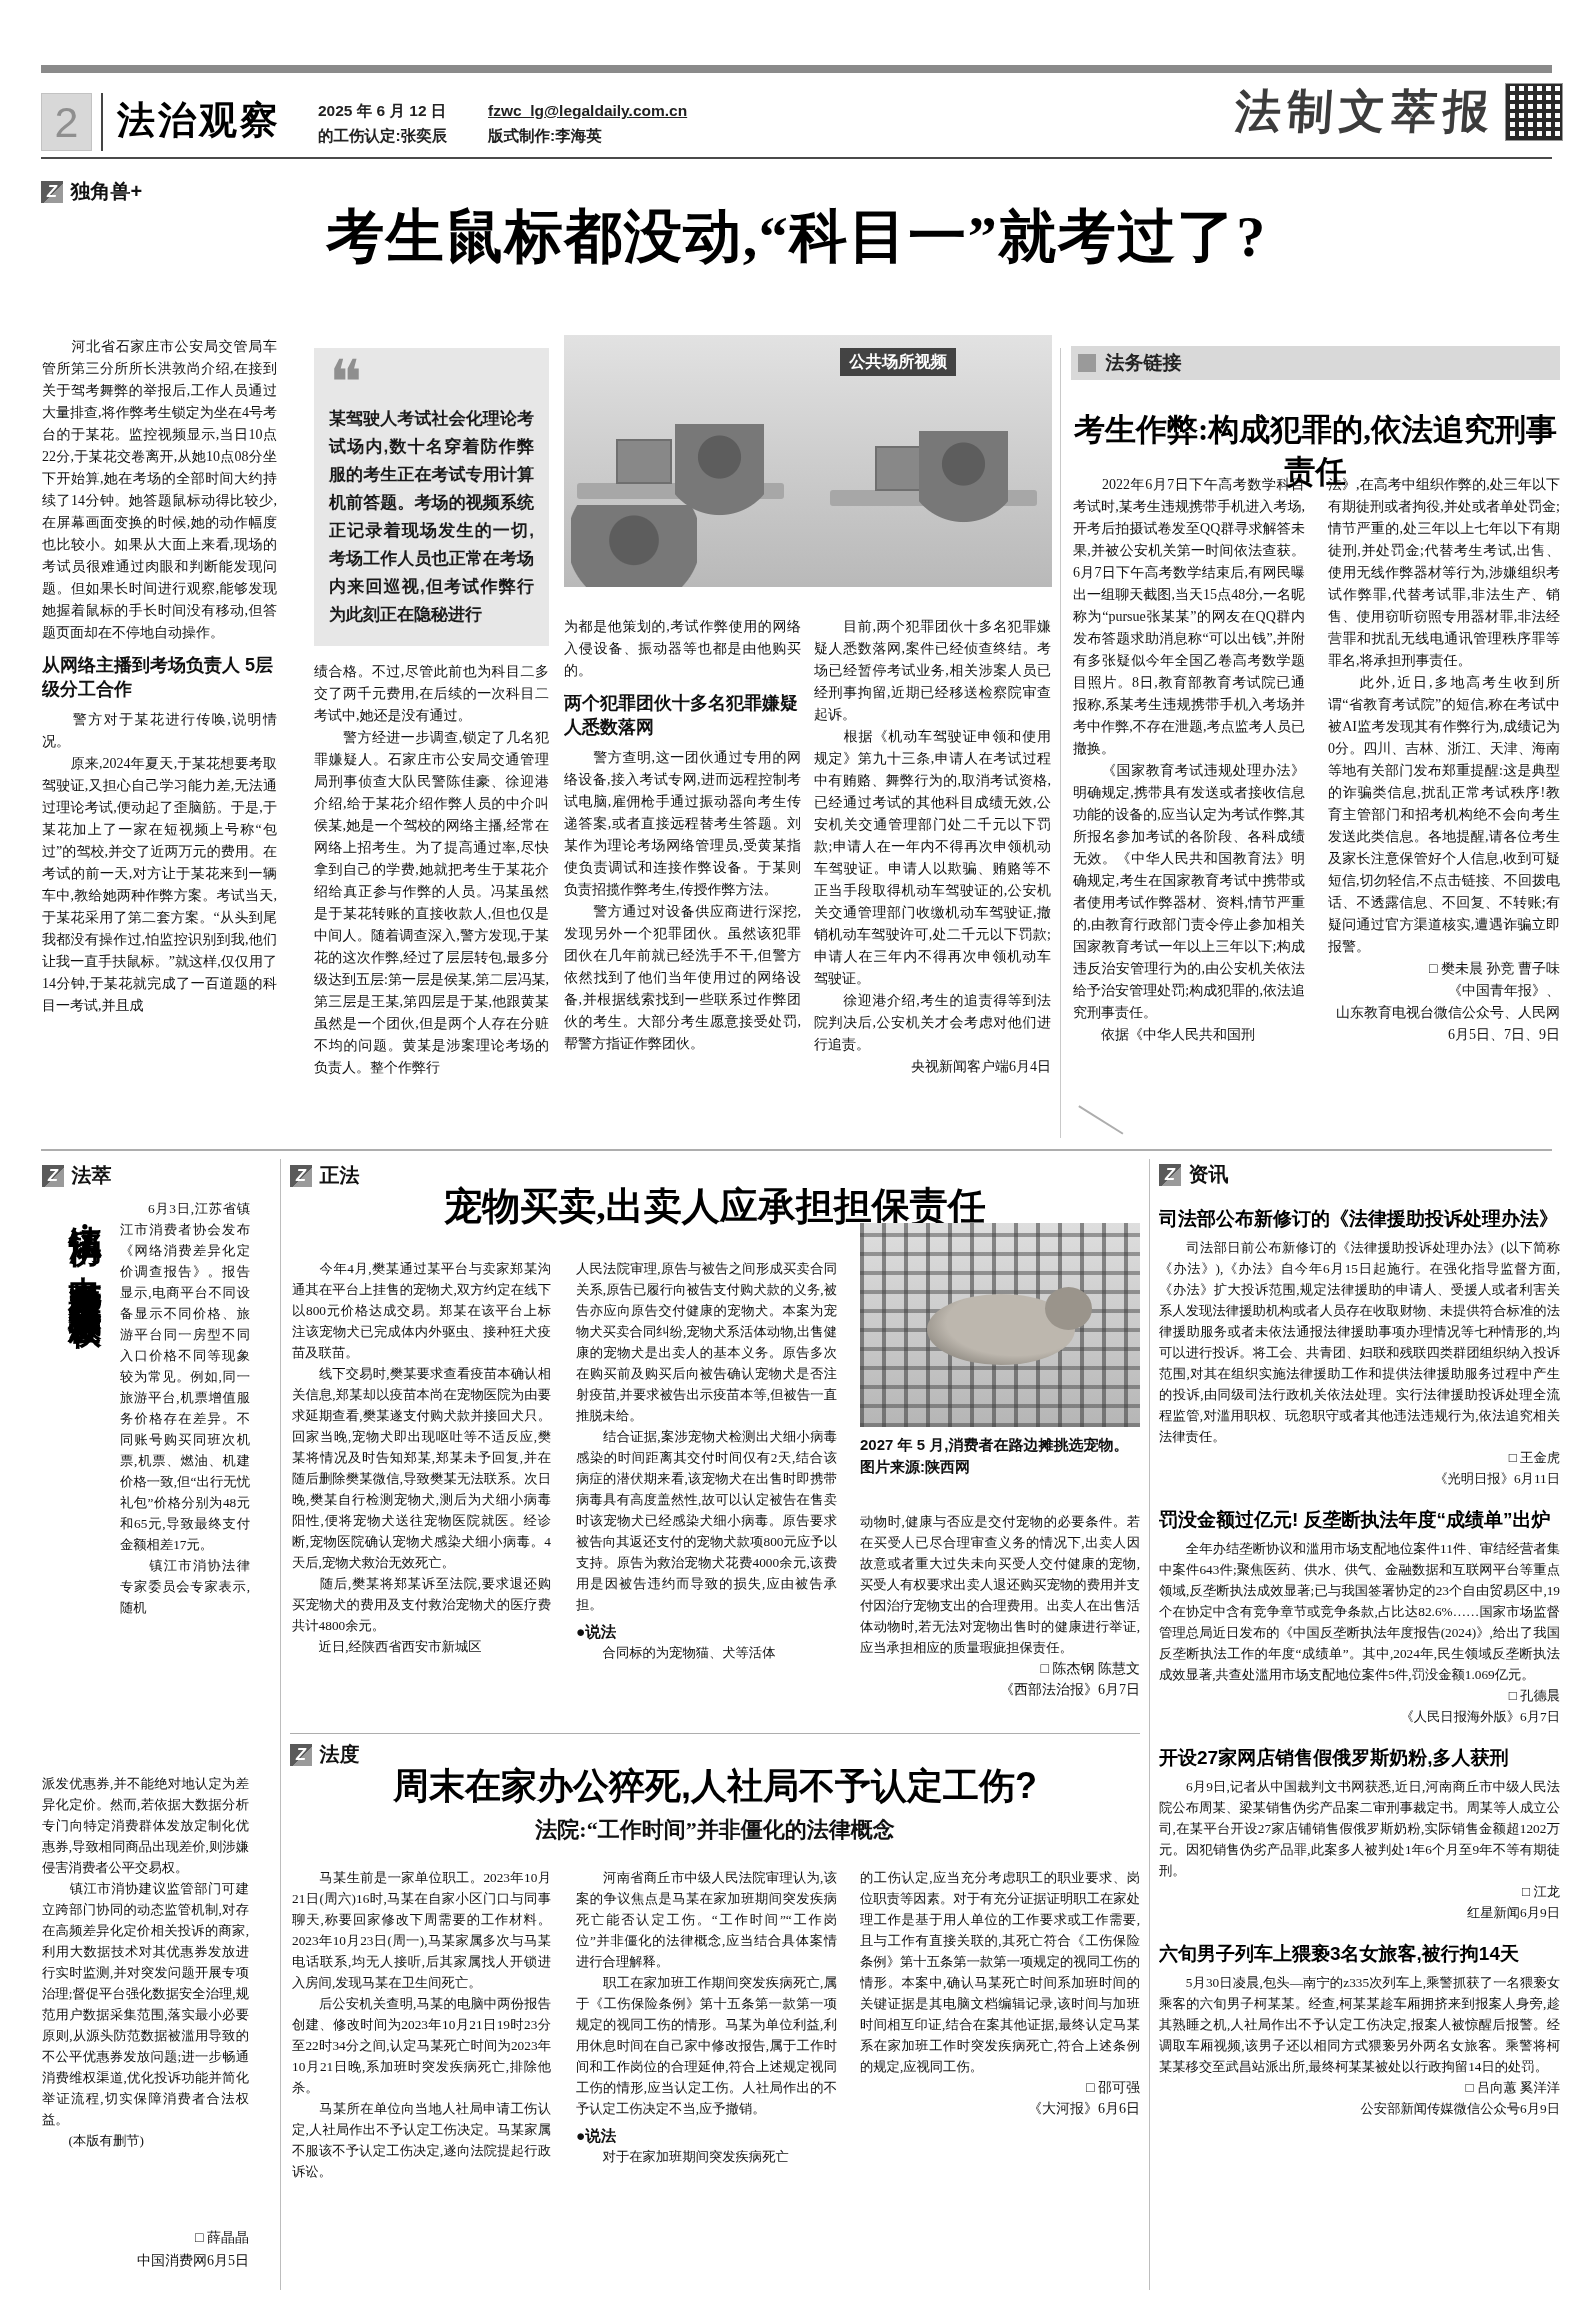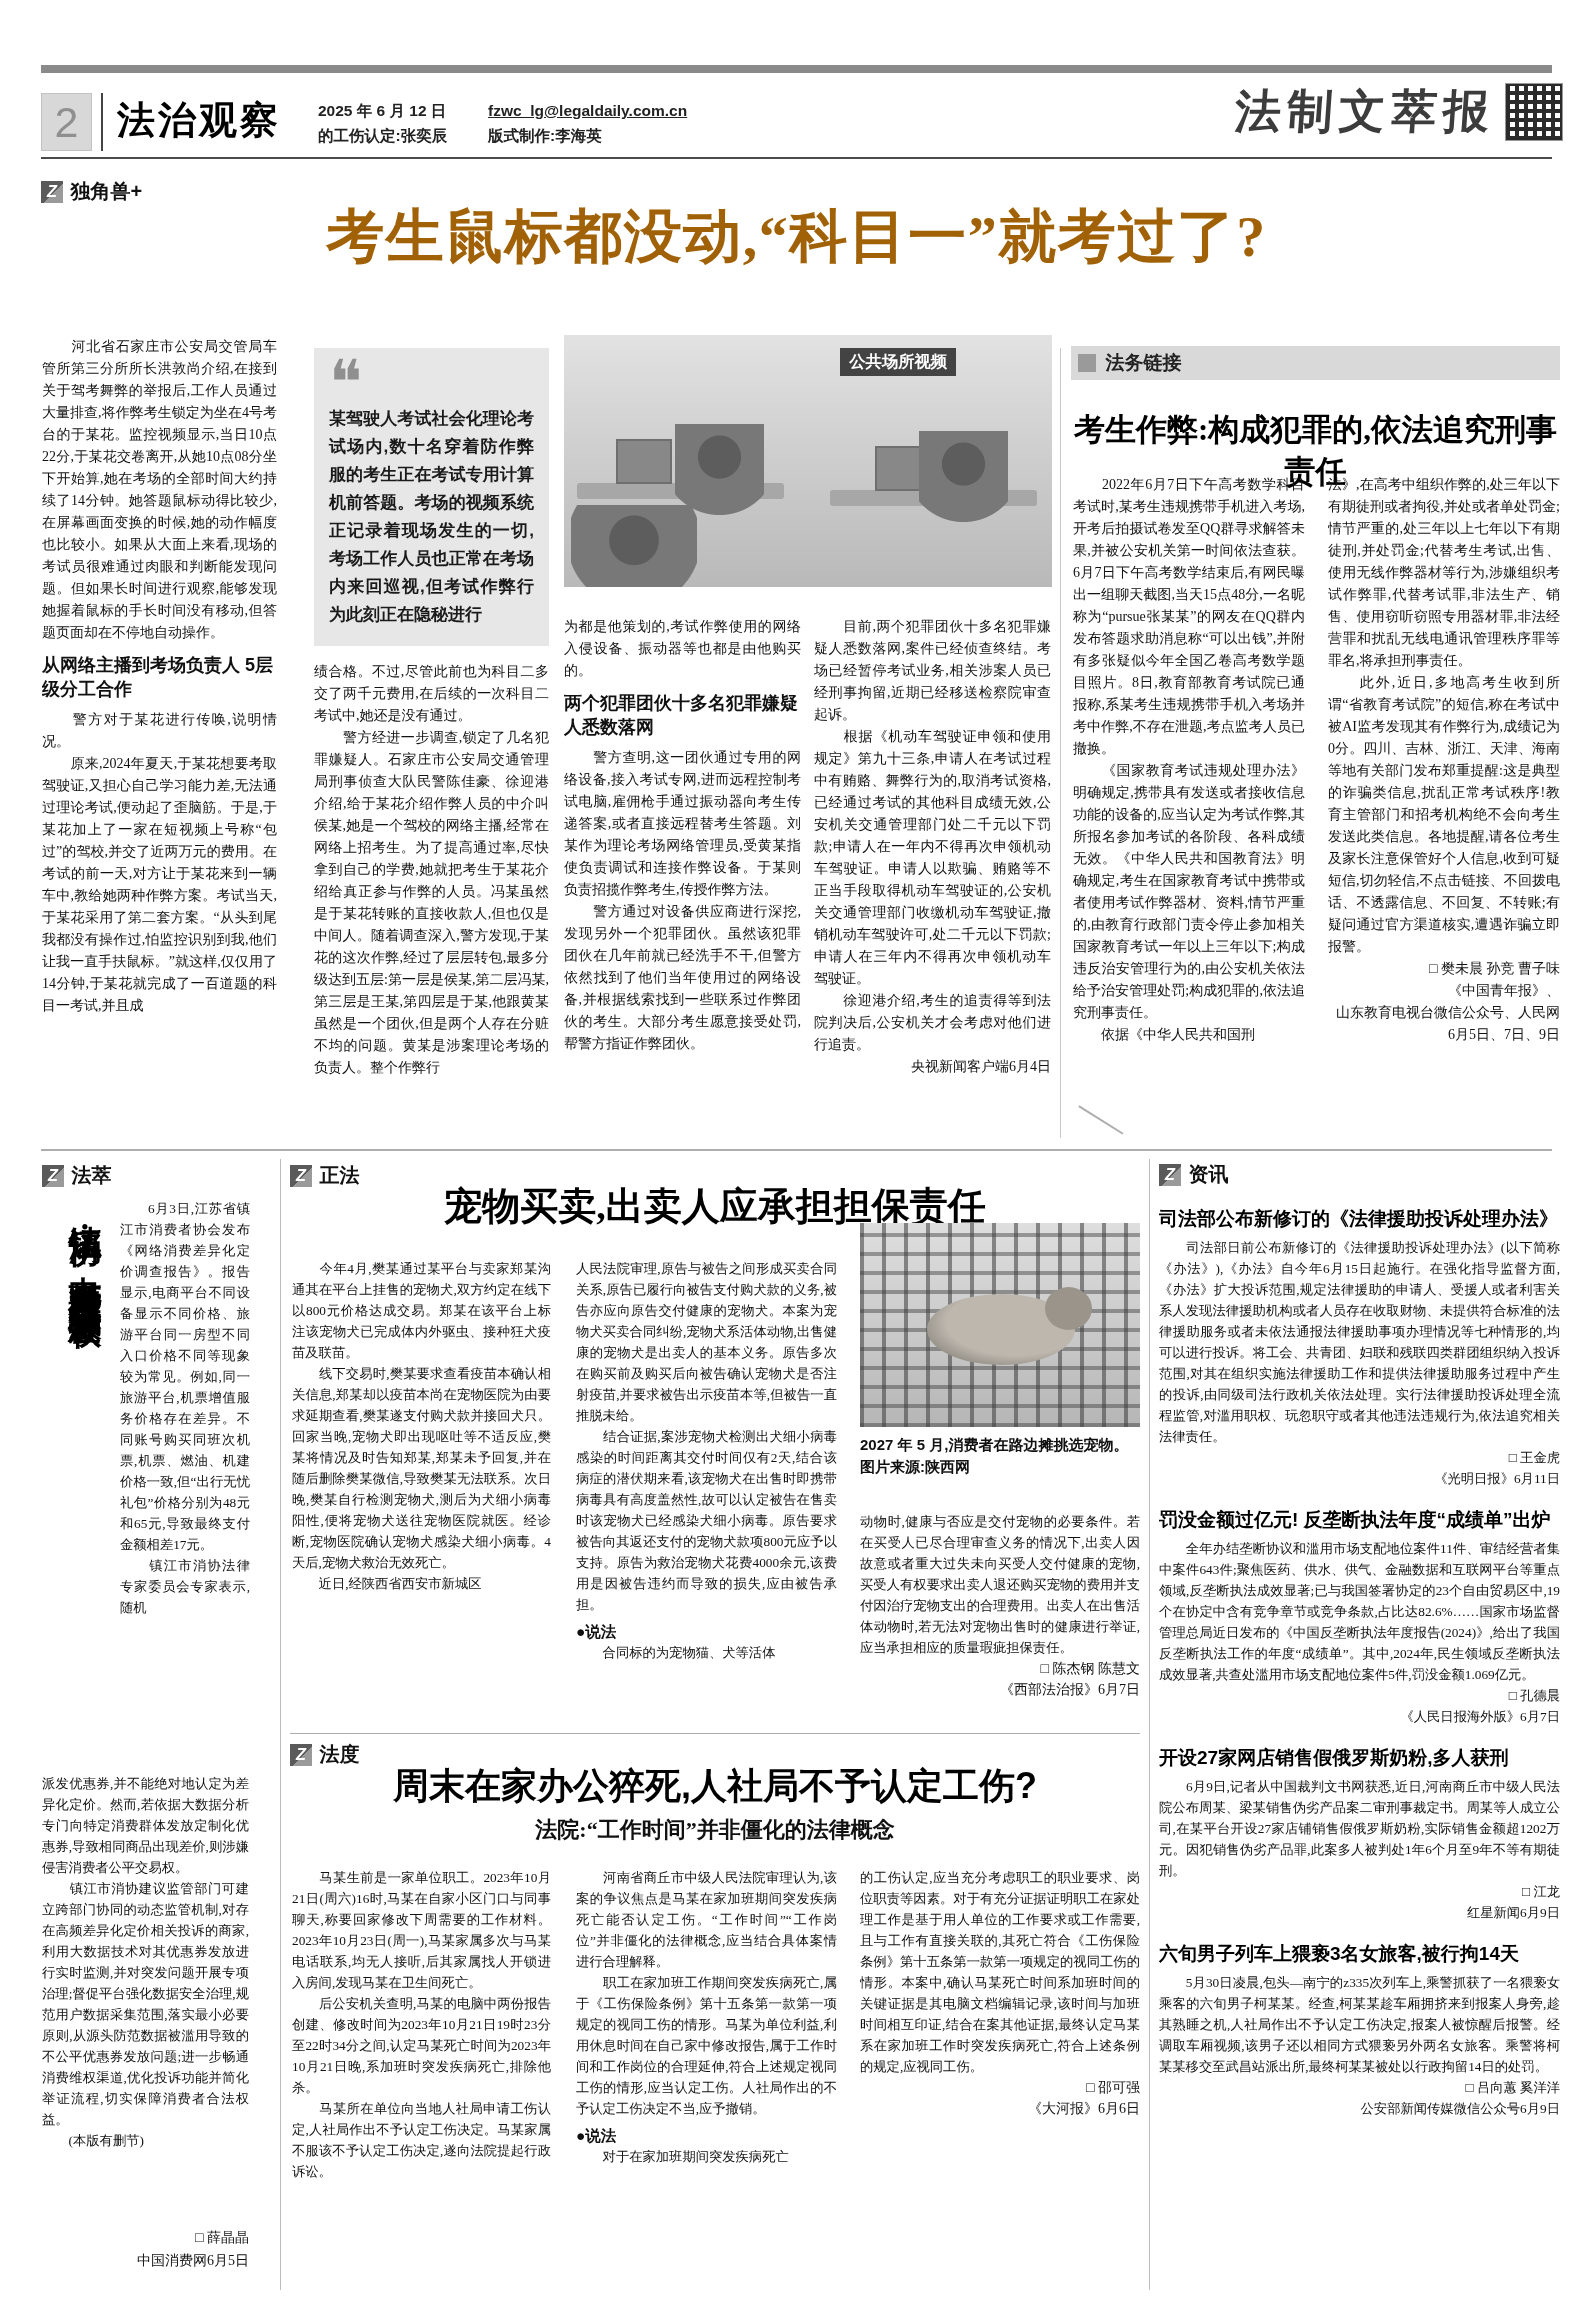--- a/index.html
+++ b/index.html
@@ -35,21 +35,21 @@
   .bcol{font-size:13.3px;line-height:21px;text-align:justify;overflow:hidden;}
   .bcol p{margin:0;}
   .inline-subhead{font-family:"Liberation Sans","DejaVu Sans",sans-serif;font-weight:900;
                   font-size:18px;line-height:24.4px;margin:9px 0 7.4px 0;text-align:left;}
   .byline{text-align:right;font-size:14px;}
   .source{text-align:right;font-size:14px;}
   .shuofa{font-family:"Liberation Sans","DejaVu Sans",sans-serif;font-weight:900;font-size:15.5px;margin-top:6px;}
   
   #story-tag{left:41px;top:178px;}
   #main-headline{left:41px;top:198px;width:1511px;text-align:center;font-weight:900;font-size:58px;
-                 letter-spacing:1.5px;color:#a16207;}
+                 letter-spacing:1.5px;color:#000000;}
   #main-subheadline{left:41px;top:309px;width:1511px;text-align:center;font-weight:700;font-size:27px;color:#111;}
   #m-col1{left:42px;top:336px;width:235px;height:793px;}
   #m-col2{left:314px;top:348px;width:235px;height:793px;}
   #m-col3{left:564px;top:616px;width:237px;height:523px;}
   #m-col4{left:814px;top:616px;width:237px;height:523px;}
   #quotebox{background:#e7e7e7;padding:13.3px 15px 16.3px 15px;margin-bottom:15px;}
   #quotebox .qmark{font-size:62px;line-height:44px;color:#8f8f8f;font-family:"DejaVu Serif",serif;}
   #quotebox .qtext{font-family:"Liberation Sans","DejaVu Sans",sans-serif;font-weight:700;
                    font-size:17px;line-height:28px;text-align:justify;color:#1a1a1a;}
   
@@ -246,20 +246,21 @@
 
   <div class="abs sec-label" id="zhengfa-label">
     <span class="z-icon">Z</span>
     <span>正法</span>
   </div>
   <div class="abs" id="zhengfa-headline">宠物买卖,出卖人应承担担保责任</div>
   <div class="abs bcol" id="zf-col1">
     <div>
         <p>　　今年4月,樊某通过某平台与卖家郑某沟通其在平台上挂售的宠物犬,双方约定在线下以800元价格达成交易。郑某在该平台上标注该宠物犬已完成体内外驱虫、接种狂犬疫苗及联苗。</p>
         <p>　　线下交易时,樊某要求查看疫苗本确认相关信息,郑某却以疫苗本尚在宠物医院为由要求延期查看,樊某遂支付购犬款并接回犬只。回家当晚,宠物犬即出现呕吐等不适反应,樊某将情况及时告知郑某,郑某未予回复,并在随后删除樊某微信,导致樊某无法联系。次日晚,樊某自行检测宠物犬,测后为犬细小病毒阳性,便将宠物犬送往宠物医院就医。经诊断,宠物医院确认宠物犬感染犬细小病毒。4天后,宠物犬救治无效死亡。</p>
+        <p>　　随后,樊某将郑某诉至法院,要求退还购买宠物犬的费用及支付救治宠物犬的医疗费共计4800余元。</p>
         <p>　　近日,经陕西省西安市新城区</p>
       </div>
   </div>
   <div class="abs bcol" id="zf-col2">
     <div>
         <p>人民法院审理,原告与被告之间形成买卖合同关系,原告已履行向被告支付购犬款的义务,被告亦应向原告交付健康的宠物犬。本案为宠物犬买卖合同纠纷,宠物犬系活体动物,出售健康的宠物犬是出卖人的基本义务。原告多次在购买前及购买后向被告确认宠物犬是否注射疫苗,并要求被告出示疫苗本等,但被告一直推脱未给。</p>
         <p>　　结合证据,案涉宠物犬检测出犬细小病毒感染的时间距离其交付时间仅有2天,结合该病症的潜伏期来看,该宠物犬在出售时即携带病毒具有高度盖然性,故可以认定被告在售卖时该宠物犬已经感染犬细小病毒。原告要求被告向其返还支付的宠物犬款项800元应予以支持。原告为救治宠物犬花费4000余元,该费用是因被告违约而导致的损失,应由被告承担。</p>
       </div>
     <div class="shuofa">●说法</div>
     <div>　　合同标的为宠物猫、犬等活体</div>

